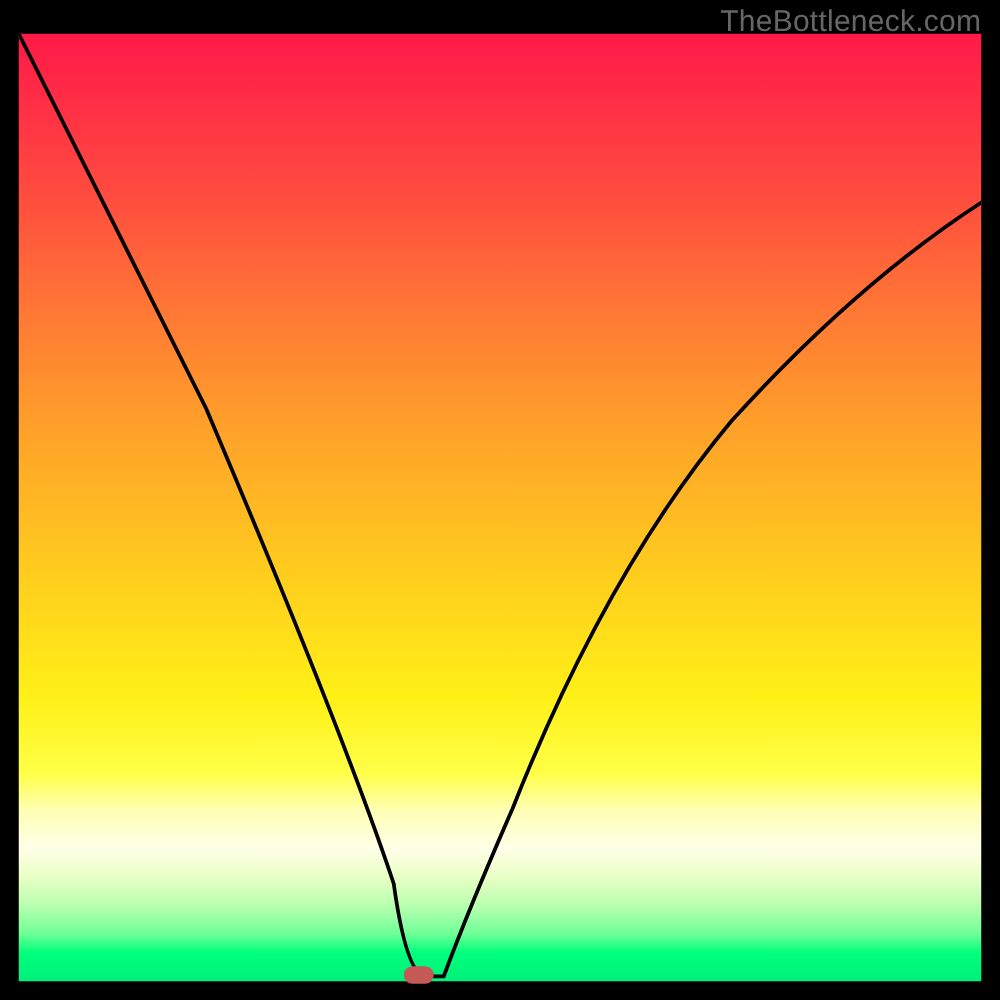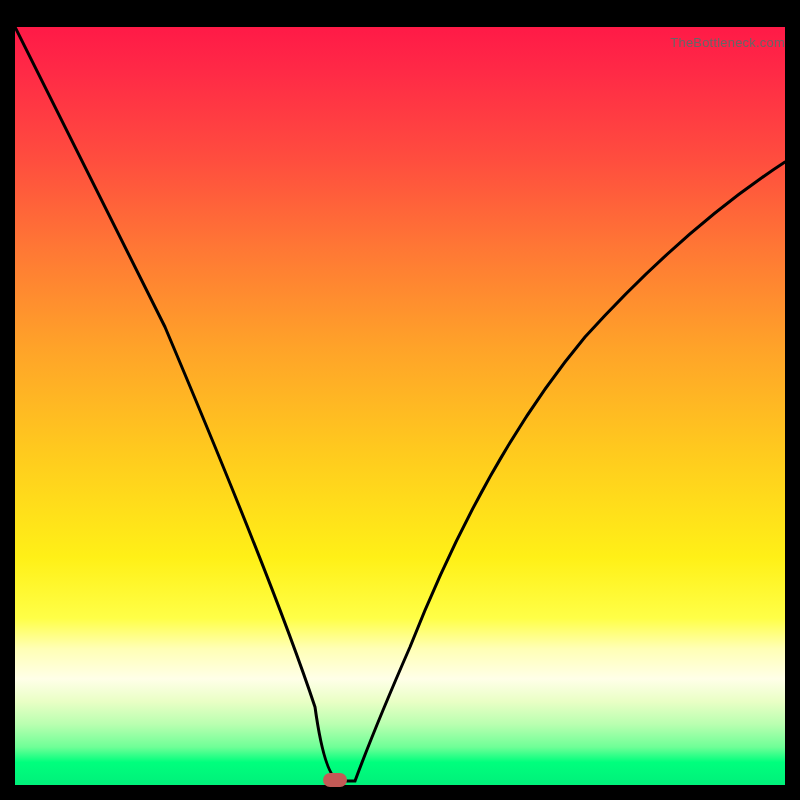--- a/index.html
+++ b/index.html
@@ -14,25 +14,24 @@
   .chart-wrap {
     position: relative;
     width: 800px;
     height: 800px;
   }
   .watermark {
     position: absolute;
     top: 4px;
     right: 15px;
     color: #666;
-    font-size: 13px;
+    font-size: 24px;
     font-weight: 500;
     z-index: 4;
     letter-spacing: 0.2px;
-    margin-top: 31px;
   }
   .frame {
     position: absolute;
     left: 15px;
     top: 27px;
     width: 770px;
     height: 758px;
     background: #000;
   }
   .plot-area {

